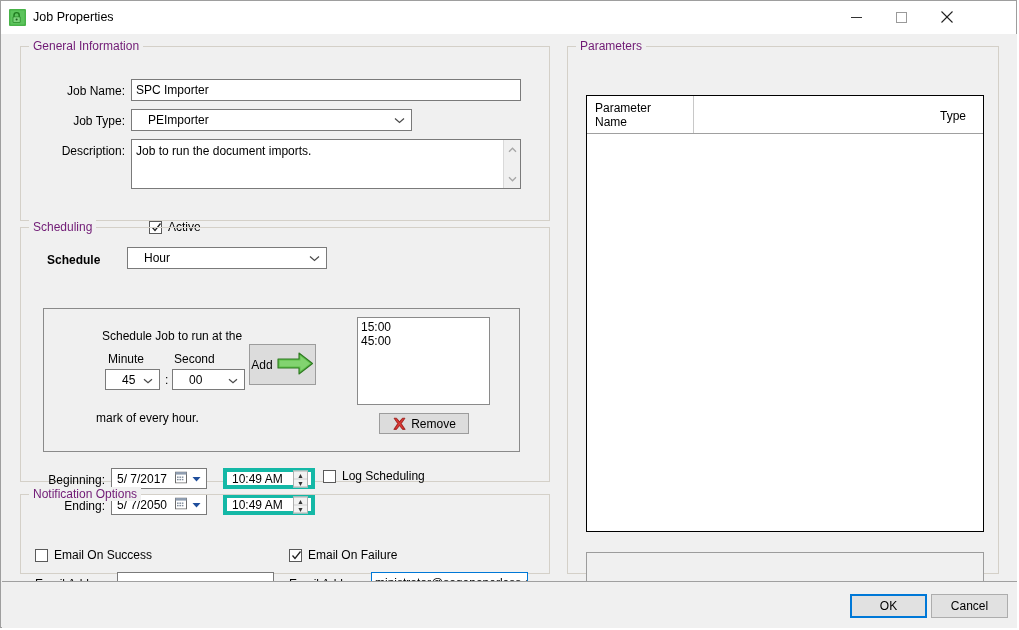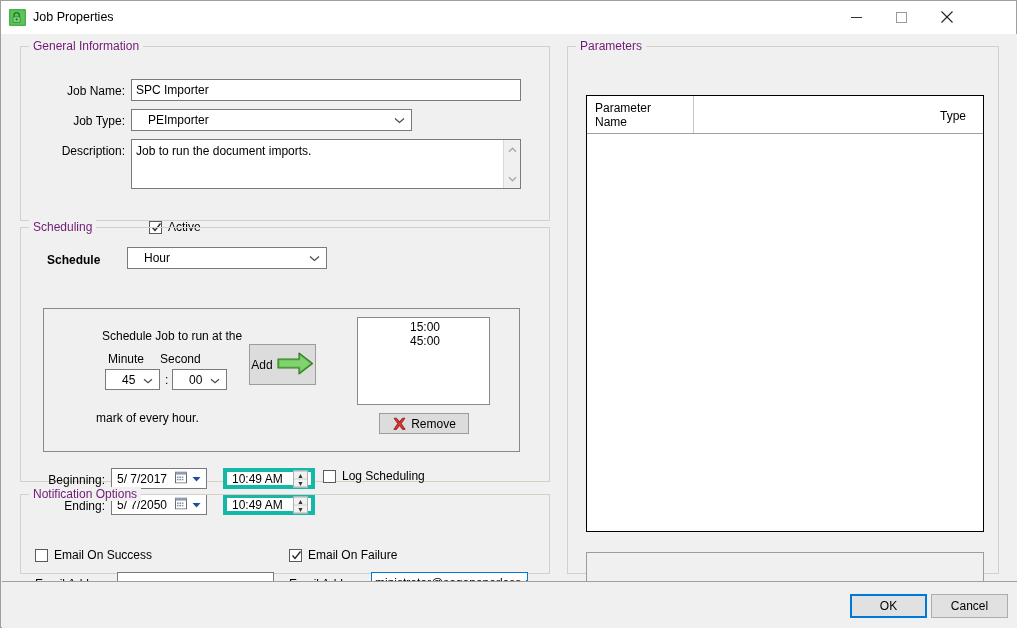--- a/index.html
+++ b/index.html
@@ -439,37 +439,37 @@
       <span class="lbl bold" style="left:26px; top:25px;">Schedule</span>
       <div class="combo" style="left:106px; top:19px; width:200px; height:22px;">
         <span>Hour</span>
         <span class="cb-arrow">
           <svg width="11" height="7" viewBox="0 0 11 7">
               <polyline points="1,1.5 5.5,5.5 10,1.5" fill="none" stroke="#4a4a4a" stroke-width="1.2"></polyline>
             </svg>
         </span>
       </div>
 
-      <div class="group" style="left:22px; top:80px; width:477px; height:144px; border:1px solid #8a8a8a;text-align:center;">
+      <div class="group" style="left:22px; top:80px; width:477px; height:144px; border:1px solid #8a8a8a;">
 
         <span class="lbl" style="left:58px; top:20px;">Schedule Job to run at the</span>
 
         <span class="lbl" style="left:64px; top:43px;">Minute</span>
-        <span class="lbl" style="left:116px; top:43px;">Second</span>
+        <span class="lbl" style="left:130px; top:43px;">Second</span>
 
         <div class="combo" style="left:61px; top:60px; width:55px; height:21px;">
           <span>45</span>
           <span class="cb-arrow">
             <svg width="10" height="6" viewBox="0 0 10 6">
                 <polyline points="1,1.2 5,4.8 9,1.2" fill="none" stroke="#4a4a4a" stroke-width="1.2"></polyline>
               </svg>
           </span>
         </div>
         <span class="lbl" style="left:121px; top:64px;">:</span>
-        <div class="combo" style="left:128px; top:60px; width:55px; height:21px;">
+        <div class="combo" style="left:128px; top:60px; width:73px; height:21px;">
           <span>00</span>
           <span class="cb-arrow">
             <svg width="10" height="6" viewBox="0 0 10 6">
                 <polyline points="1,1.2 5,4.8 9,1.2" fill="none" stroke="#4a4a4a" stroke-width="1.2"></polyline>
               </svg>
           </span>
         </div>
 
         <span class="lbl" style="left:52px; top:102px;">mark of every hour.</span>
 

